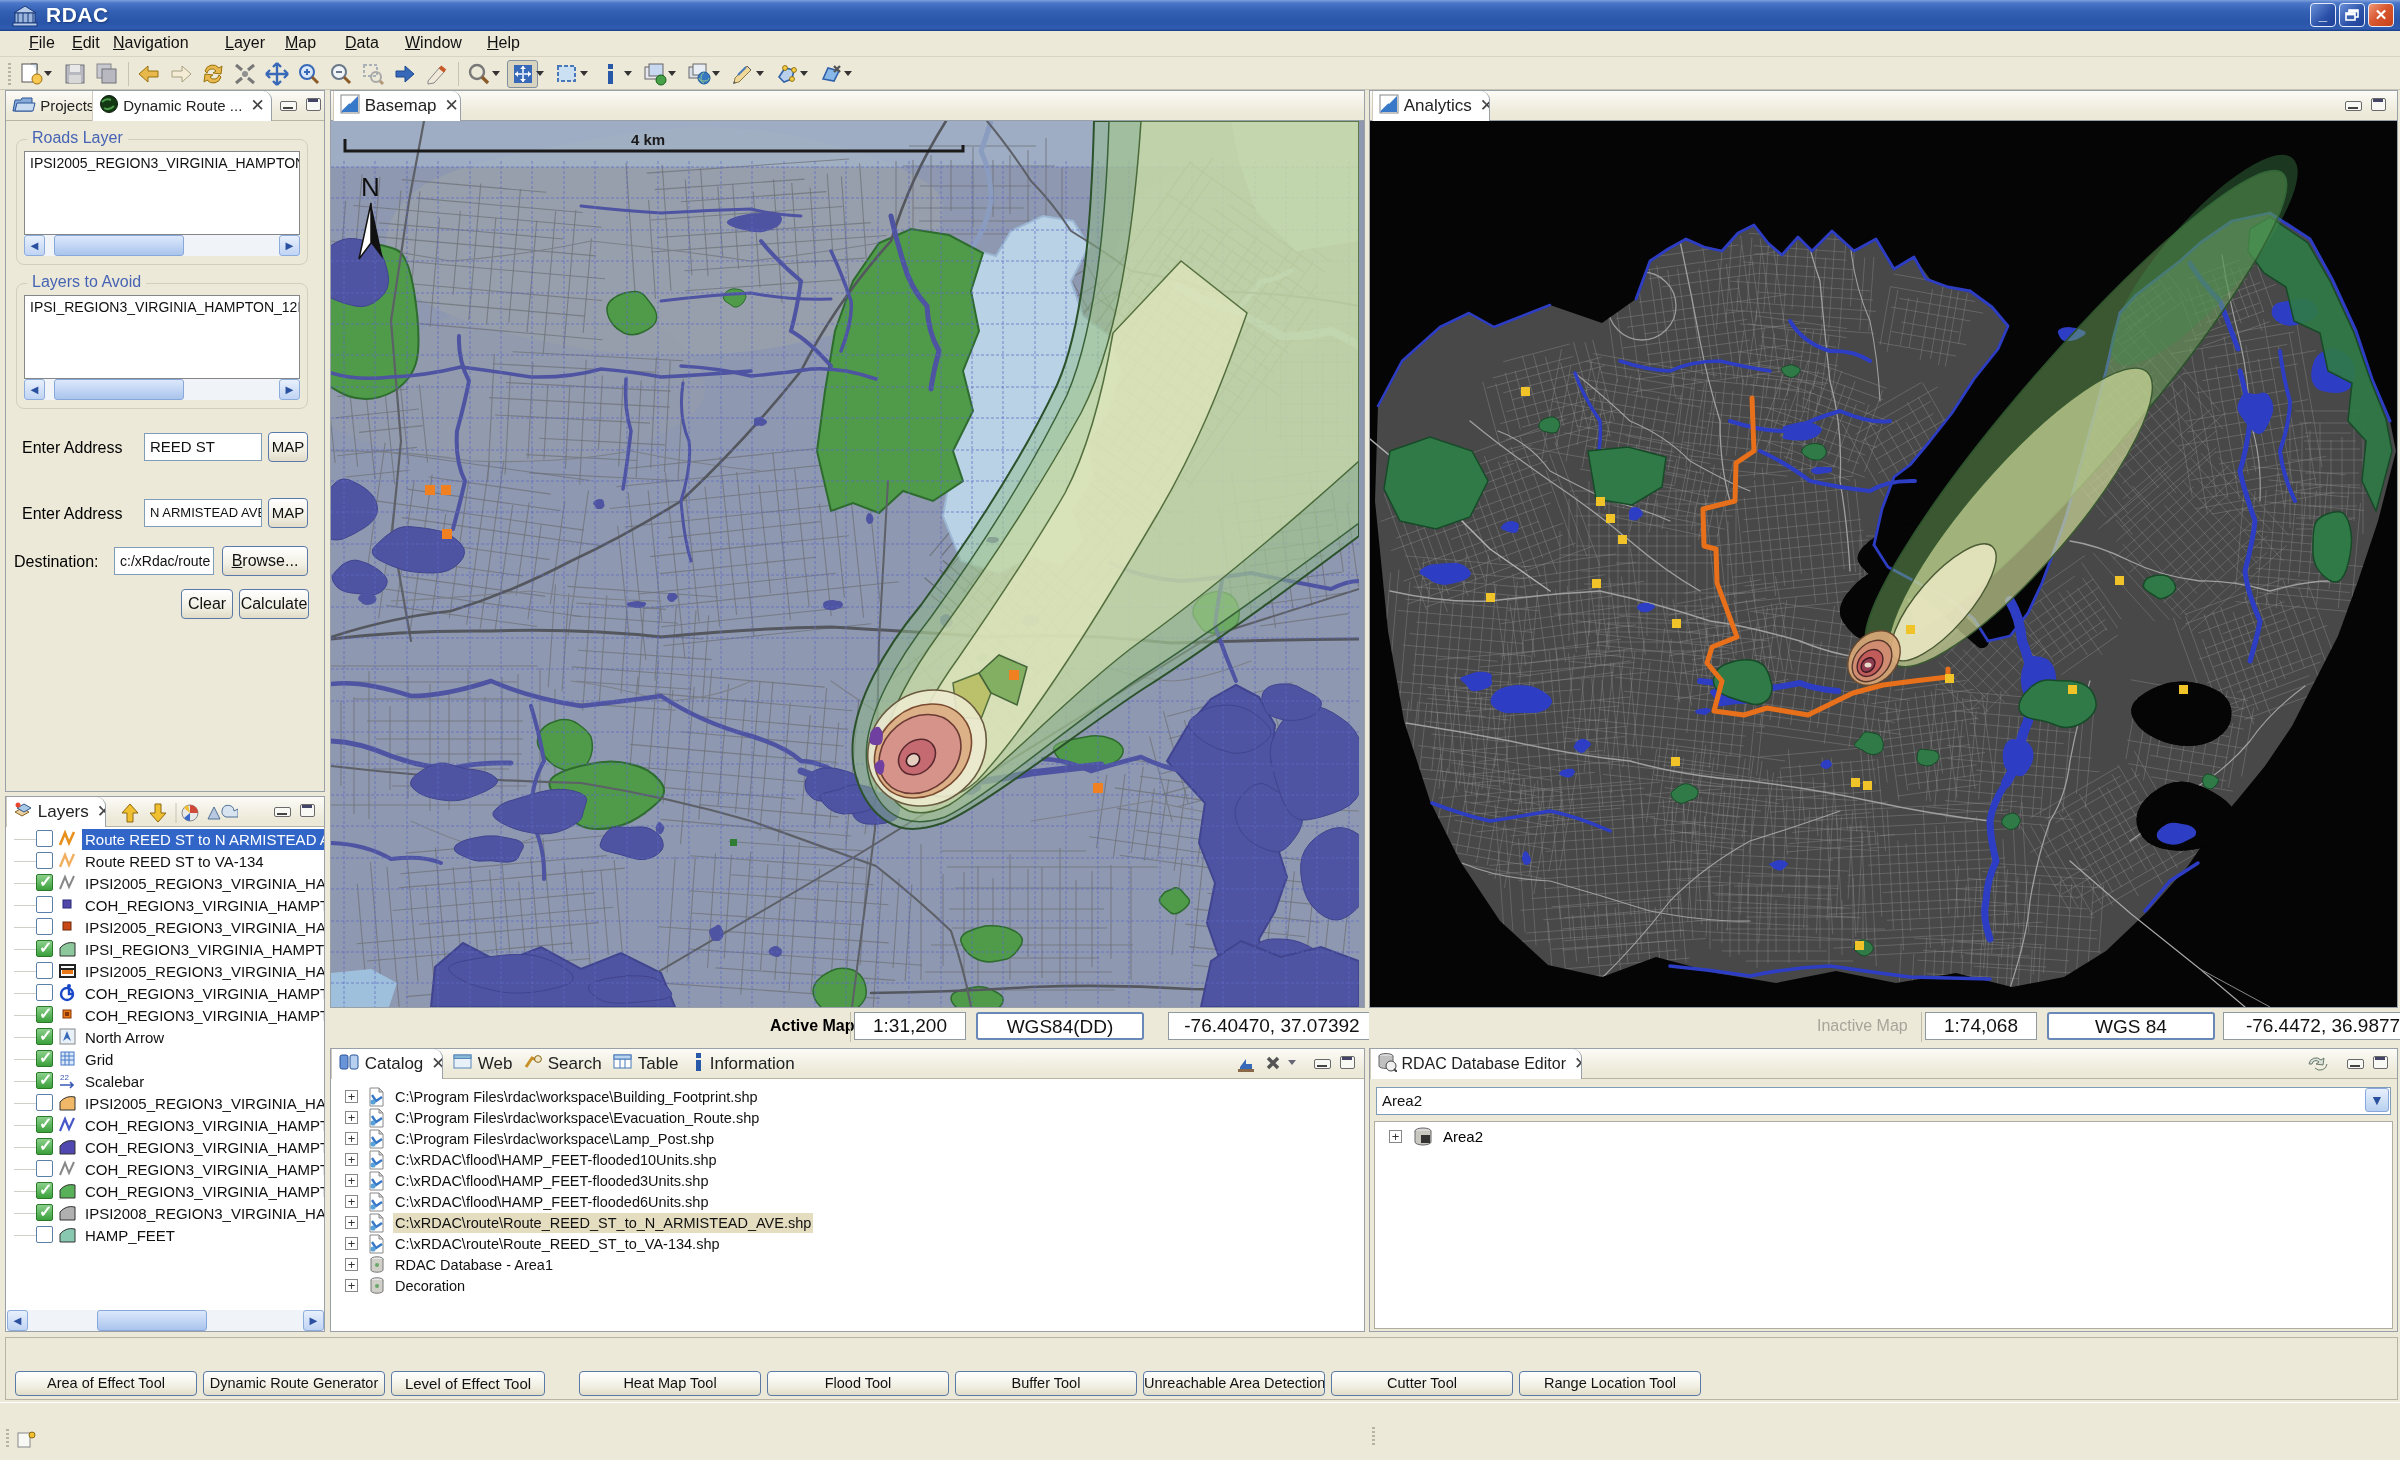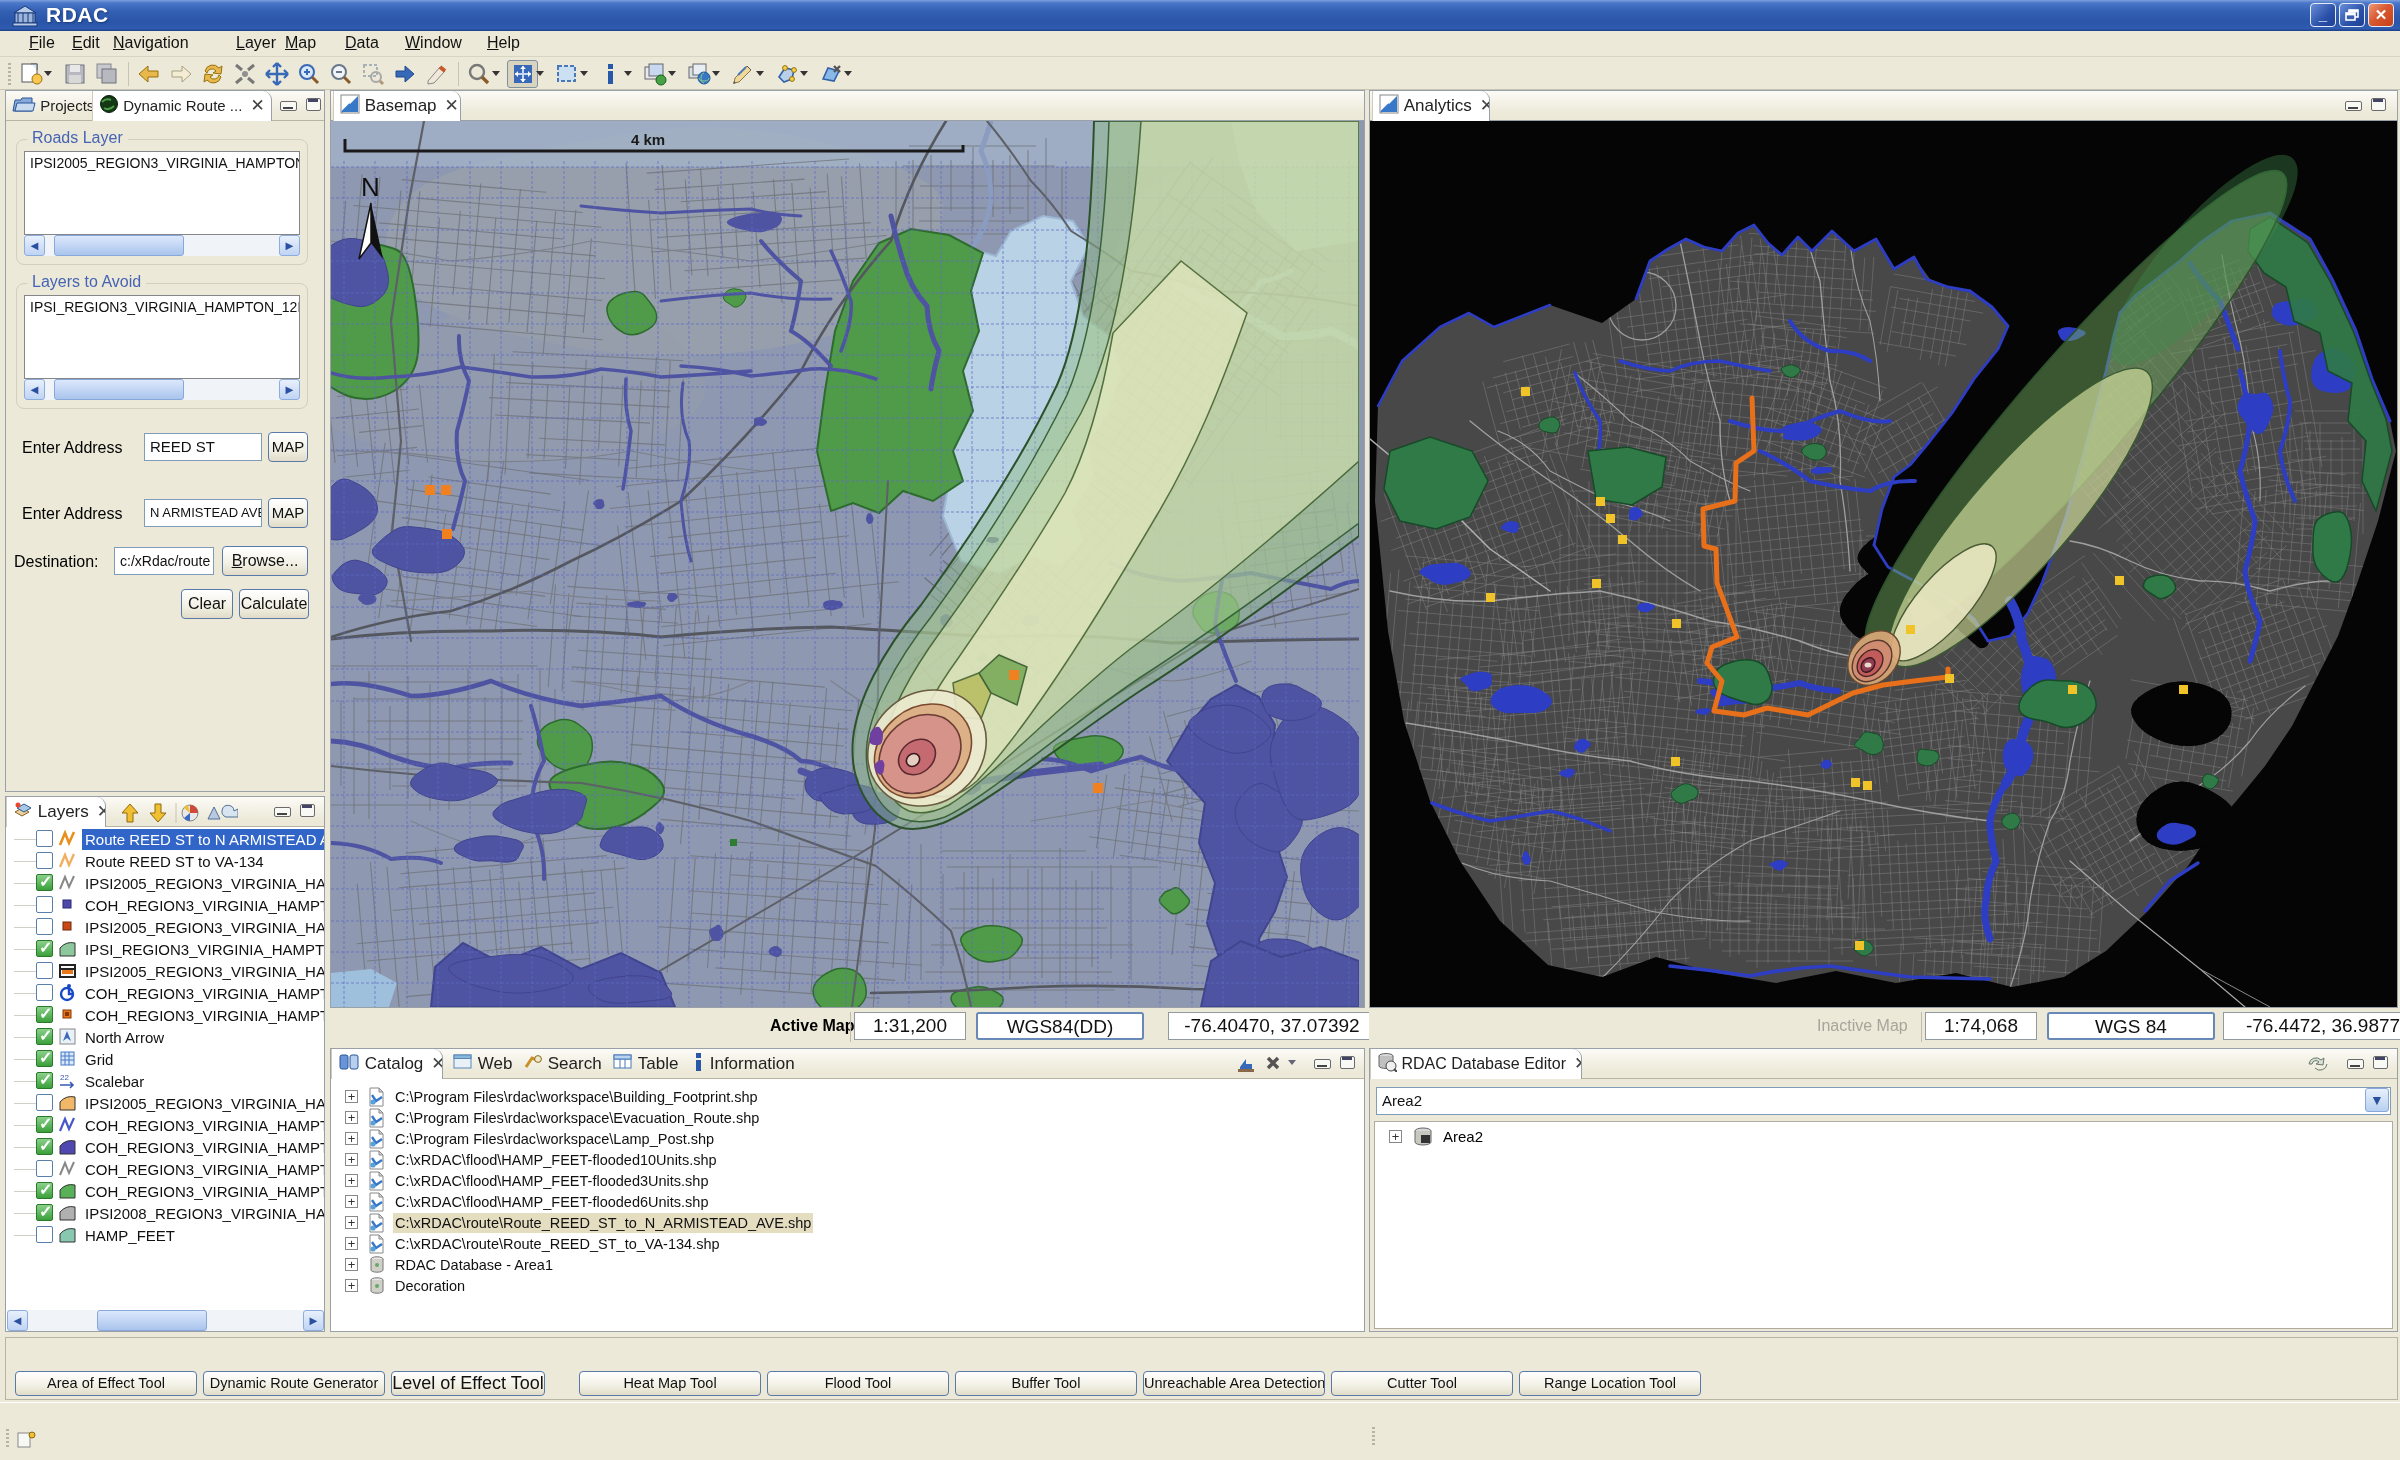--- a/index.html
+++ b/index.html
@@ -82,21 +82,21 @@
         <rect x="4" y="1" width="9" height="2.4" fill="#fff"></rect>
         <rect x="1" y="4" width="9" height="7" fill="#3a5fb0" stroke="#fff" stroke-width="1.6"></rect>
         <rect x="1" y="4" width="9" height="2.4" fill="#fff"></rect>
       </svg></div>
     <div class="winbtn b-close" style="right:6px">✕</div>
   </div>
 <div id="menu" class="abs">
     <span class="m" style="left:29px"><span style="text-decoration:underline">F</span>ile</span>
     <span class="m" style="left:72px"><span style="text-decoration:underline">E</span>dit</span>
     <span class="m" style="left:113px"><span style="text-decoration:underline">N</span>avigation</span>
-    <span class="m" style="left:236px"><span style="text-decoration:underline">L</span>ayer</span>
+    <span class="m" style="left:225px"><span style="text-decoration:underline">L</span>ayer</span>
     <span class="m" style="left:285px"><span style="text-decoration:underline">M</span>ap</span>
     <span class="m" style="left:345px"><span style="text-decoration:underline">D</span>ata</span>
     <span class="m" style="left:405px"><span style="text-decoration:underline">W</span>indow</span>
     <span class="m" style="left:487px"><span style="text-decoration:underline">H</span>elp</span>
   </div>
 <div id="toolbar" class="abs">
     <div class="tbgrip" style="left:8px"></div>
     <div class="tbi" style="left:18px"><svg width="26" height="26" viewBox="0 0 26 26">
         <rect x="4" y="3" width="15" height="18" fill="#fff" stroke="#555"></rect>
         <path d="M13,3 h6 l0,6" fill="#dce8f8" stroke="#555"></path>
@@ -2728,21 +2728,21 @@
         <ellipse cx="10" cy="5" rx="8" ry="3" fill="#d8d8d8" stroke="#666"></ellipse>
         <path d="M2,5 v11 a8,3 0 0 0 16,0 v-11" fill="#c8c8c0" stroke="#666"></path>
         <rect x="8" y="9" width="9" height="8" fill="#333"></rect>
       </svg>
       <span class="abs" style="left:68px; top:6px; font-size:15px;">Area2</span>
     </div>
   </div>
 <div class="abs" style="left:5px; top:1337px; width:2393px; height:63px; background:#ece9d8; border:1px solid #b8b4a4;">
     <div class="xpbtn" style="left:9px; top:33px; width:182px; height:25px; line-height:23px; font-size:14.5px;">Area of Effect Tool</div>
     <div class="xpbtn" style="left:197px; top:33px; width:182px; height:25px; line-height:23px; font-size:14.5px;">Dynamic Route Generator</div>
-    <div class="xpbtn" style="left:385px; top:33px; width:154px; height:25px; line-height:23px; font-size:18px;">Level of Effect Tool</div>
+    <div class="xpbtn" style="left:385px; top:33px; width:154px; height:25px; line-height:23px; font-size:15px;">Level of Effect Tool</div>
     <div class="xpbtn" style="left:573px; top:33px; width:182px; height:25px; line-height:23px; font-size:14.5px;">Heat Map Tool</div>
     <div class="xpbtn" style="left:761px; top:33px; width:182px; height:25px; line-height:23px; font-size:14.5px;">Flood Tool</div>
     <div class="xpbtn" style="left:949px; top:33px; width:182px; height:25px; line-height:23px; font-size:14.5px;">Buffer Tool</div>
     <div class="xpbtn" style="left:1137px; top:33px; width:182px; height:25px; line-height:23px; font-size:14.5px;">Unreachable Area Detection</div>
     <div class="xpbtn" style="left:1325px; top:33px; width:182px; height:25px; line-height:23px; font-size:14.5px;">Cutter Tool</div>
     <div class="xpbtn" style="left:1513px; top:33px; width:182px; height:25px; line-height:23px; font-size:14.5px;">Range Location Tool</div>
   </div>
 <div class="abs" style="left:0; top:1402px; width:2400px; height:58px; background:#ece9d8; border-top:1px solid #fff;">
     <div class="abs" style="left:6px; top:26px; width:3px; height:20px; background:repeating-linear-gradient(#b8b4a4 0 2px, #ece9d8 2px 4px);"></div>
     <svg class="abs" style="left:16px; top:26px" width="22" height="20" viewBox="0 0 22 20">

